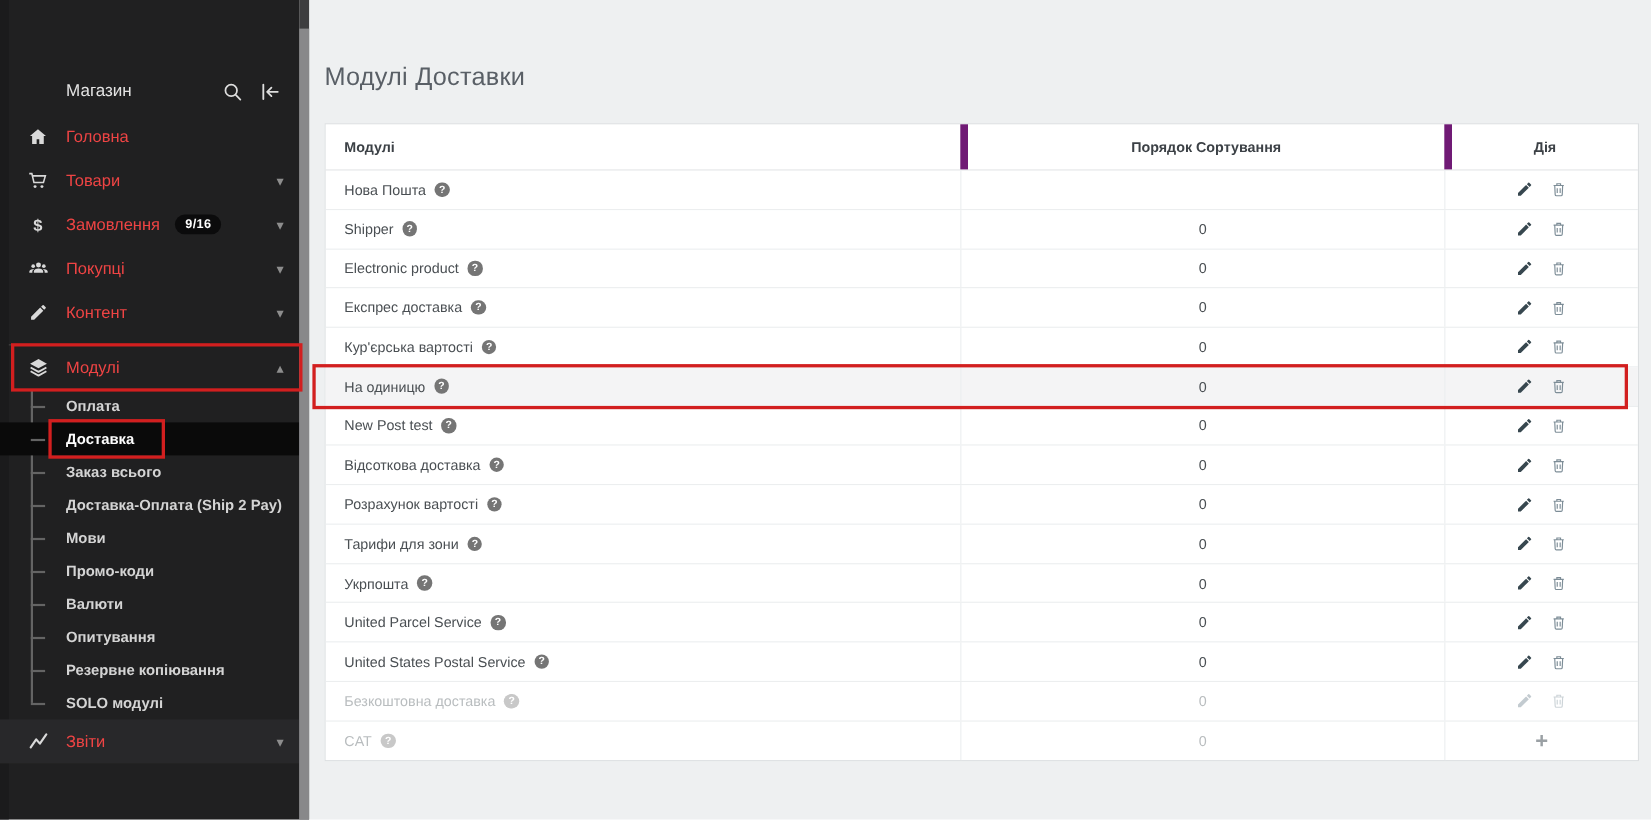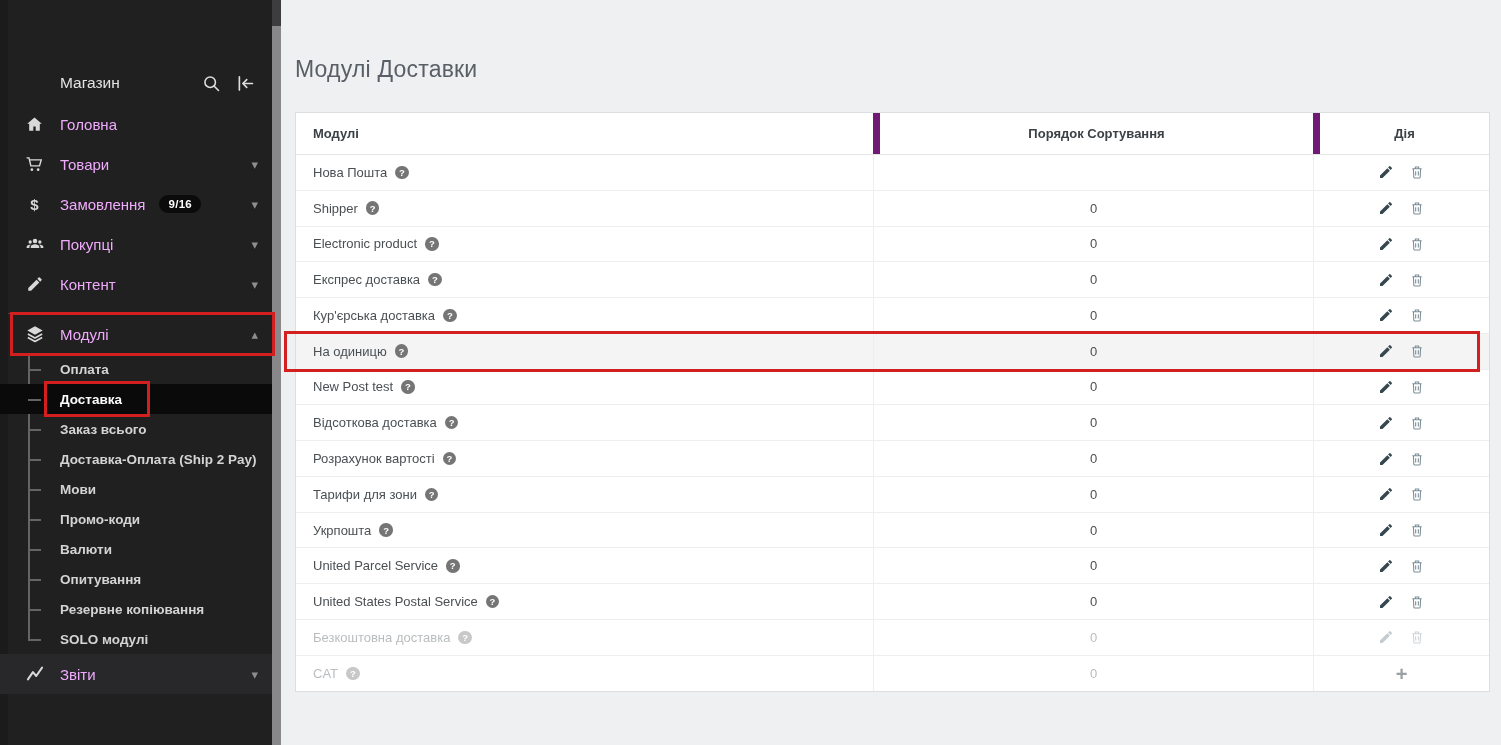--- a/index.html
+++ b/index.html
@@ -16,21 +16,21 @@
     position:relative;display:flex;flex-direction:column;
   }
   .sidebar::before{content:"";position:absolute;left:0;top:0;bottom:0;width:8px;background:#1b1b1c;}
   .sb-header{height:42px;margin-top:62px;display:flex;align-items:center;padding:0 16px 0 60px;}
   .sb-title{flex:1;font-size:15.5px;color:#e3e3e3;}
   .sb-hicons{display:flex;align-items:center;gap:13px;color:#dedede;}
   .sb-hicons .ic{display:flex;cursor:pointer;}
 
   .sb-item{height:40px;display:flex;align-items:center;padding:0 14px 0 23px;position:relative;cursor:pointer;}
   .sb-item .ic{width:23px;display:flex;justify-content:center;color:#d9d9d9;}
-  .sb-item .lbl{margin-left:14px;font-size:15px;color:#f0abfc;}
+  .sb-item .lbl{margin-left:14px;font-size:15px;color:#ef4444;}
   .badge{margin-left:14px;background:#0b0b0c;color:#ffffff;font-size:11.5px;font-weight:bold;
          padding:3px 9px;border-radius:10px;letter-spacing:.3px;}
   .chev{margin-left:auto;color:#8d8d8d;font-size:13px;line-height:1;}
   .sb-divider{height:1px;background:#474747;margin-top:9px;}
   .sb-section{margin-top:14px;height:36px;line-height:36px;padding-left:60px;font-size:14.5px;color:#d4d4d4;}
 
   .sb-sub{position:relative;}
   .sb-sub::before{content:"";position:absolute;left:28px;top:0;bottom:15px;width:1.5px;background:#646464;}
   .sb-subitem{height:30px;display:flex;align-items:center;padding-left:60px;font-size:13.5px;color:#d4d4d4;
               position:relative;cursor:pointer;font-weight:bold;}
@@ -296,21 +296,21 @@
               </span>
               <span class="act del">
                 <svg viewBox="0 0 24 24" width="16" height="16">
                   <path fill="none" stroke="currentColor" stroke-width="1.6" d="M5 7h14M9.5 7V4.6h5V7M6.6 7l.6 12.4a1.6 1.6 0 0 0 1.6 1.5h6.4a1.6 1.6 0 0 0 1.6-1.5L17.4 7M10 10.8v6.4M14 10.8v6.4"></path>
                 </svg>
               </span>
             </div>
           </div>
           <div class="trow">
             <div class="c-name">
-              <span>Кур'єрська доставка</span>
+              <span>Кур'єрська вартості</span>
               <span class="help">?</span>
             </div>
             <div class="c-sort">0</div>
             <div class="c-act">
               <span class="act edit">
                 <svg viewBox="0 0 24 24" width="16" height="16">
                   <path fill="currentColor" d="M3 17.25V21h3.75L17.81 9.94l-3.75-3.75L3 17.25zM20.71 7.04a1 1 0 0 0 0-1.41l-2.34-2.34a1 1 0 0 0-1.41 0l-1.83 1.83 3.75 3.75 1.83-1.83z"></path>
                 </svg>
               </span>
               <span class="act del">

